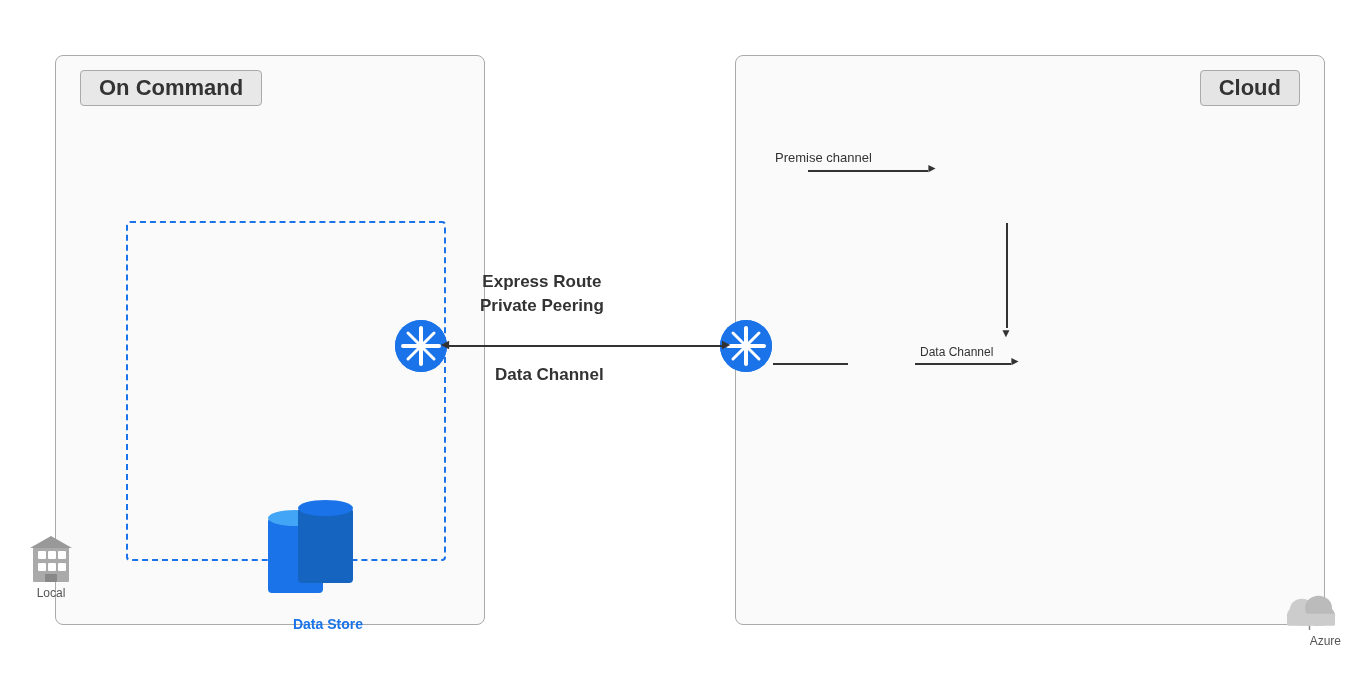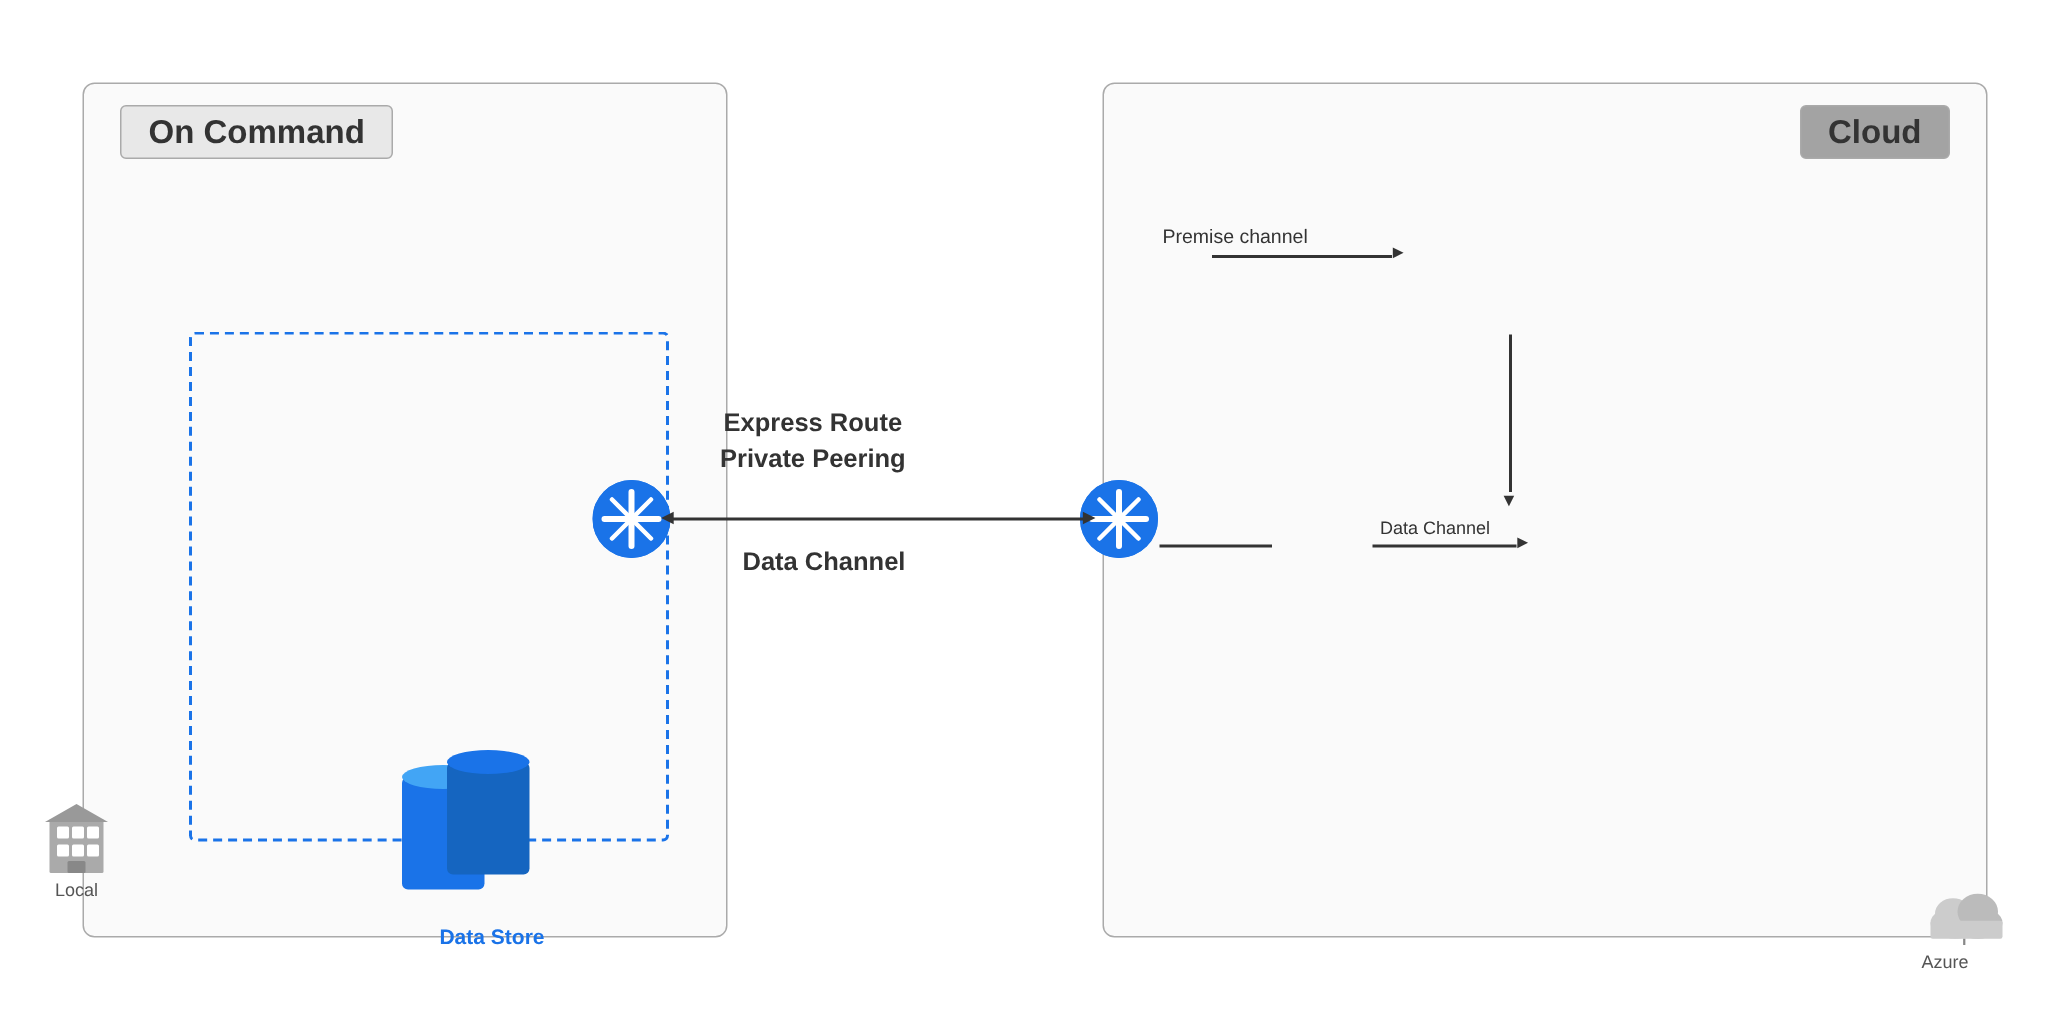--- a/index.html
+++ b/index.html
@@ -65,21 +65,21 @@
       height: 570px;
       border: 1.5px solid #aaa;
       border-radius: 8px;
       background: #fafafa;
     }
 
     .cloud-label {
       position: absolute;
       top: 14px;
       right: 24px;
-      background: #a3a3a3;
+      background: #e5e5e5;
       border: 1.5px solid #aaa;
       border-radius: 4px;
       padding: 4px 18px;
       font-size: 22px;
       font-weight: 600;
       color: #333;
     }
 
     
     .data-store-container {
@@ -316,21 +316,21 @@
       color: #555;
     }
 
     
     .azure-cloud {
       position: absolute;
       right: 30px;
       bottom: 30px;
       display: flex;
       flex-direction: column;
-      align-items: flex-start;
+      align-items: flex-end;
       gap: 4px;
     }
 
     .azure-label {
       font-size: 12px;
       color: #555;
     }
 
     
     .cloud-svg {

